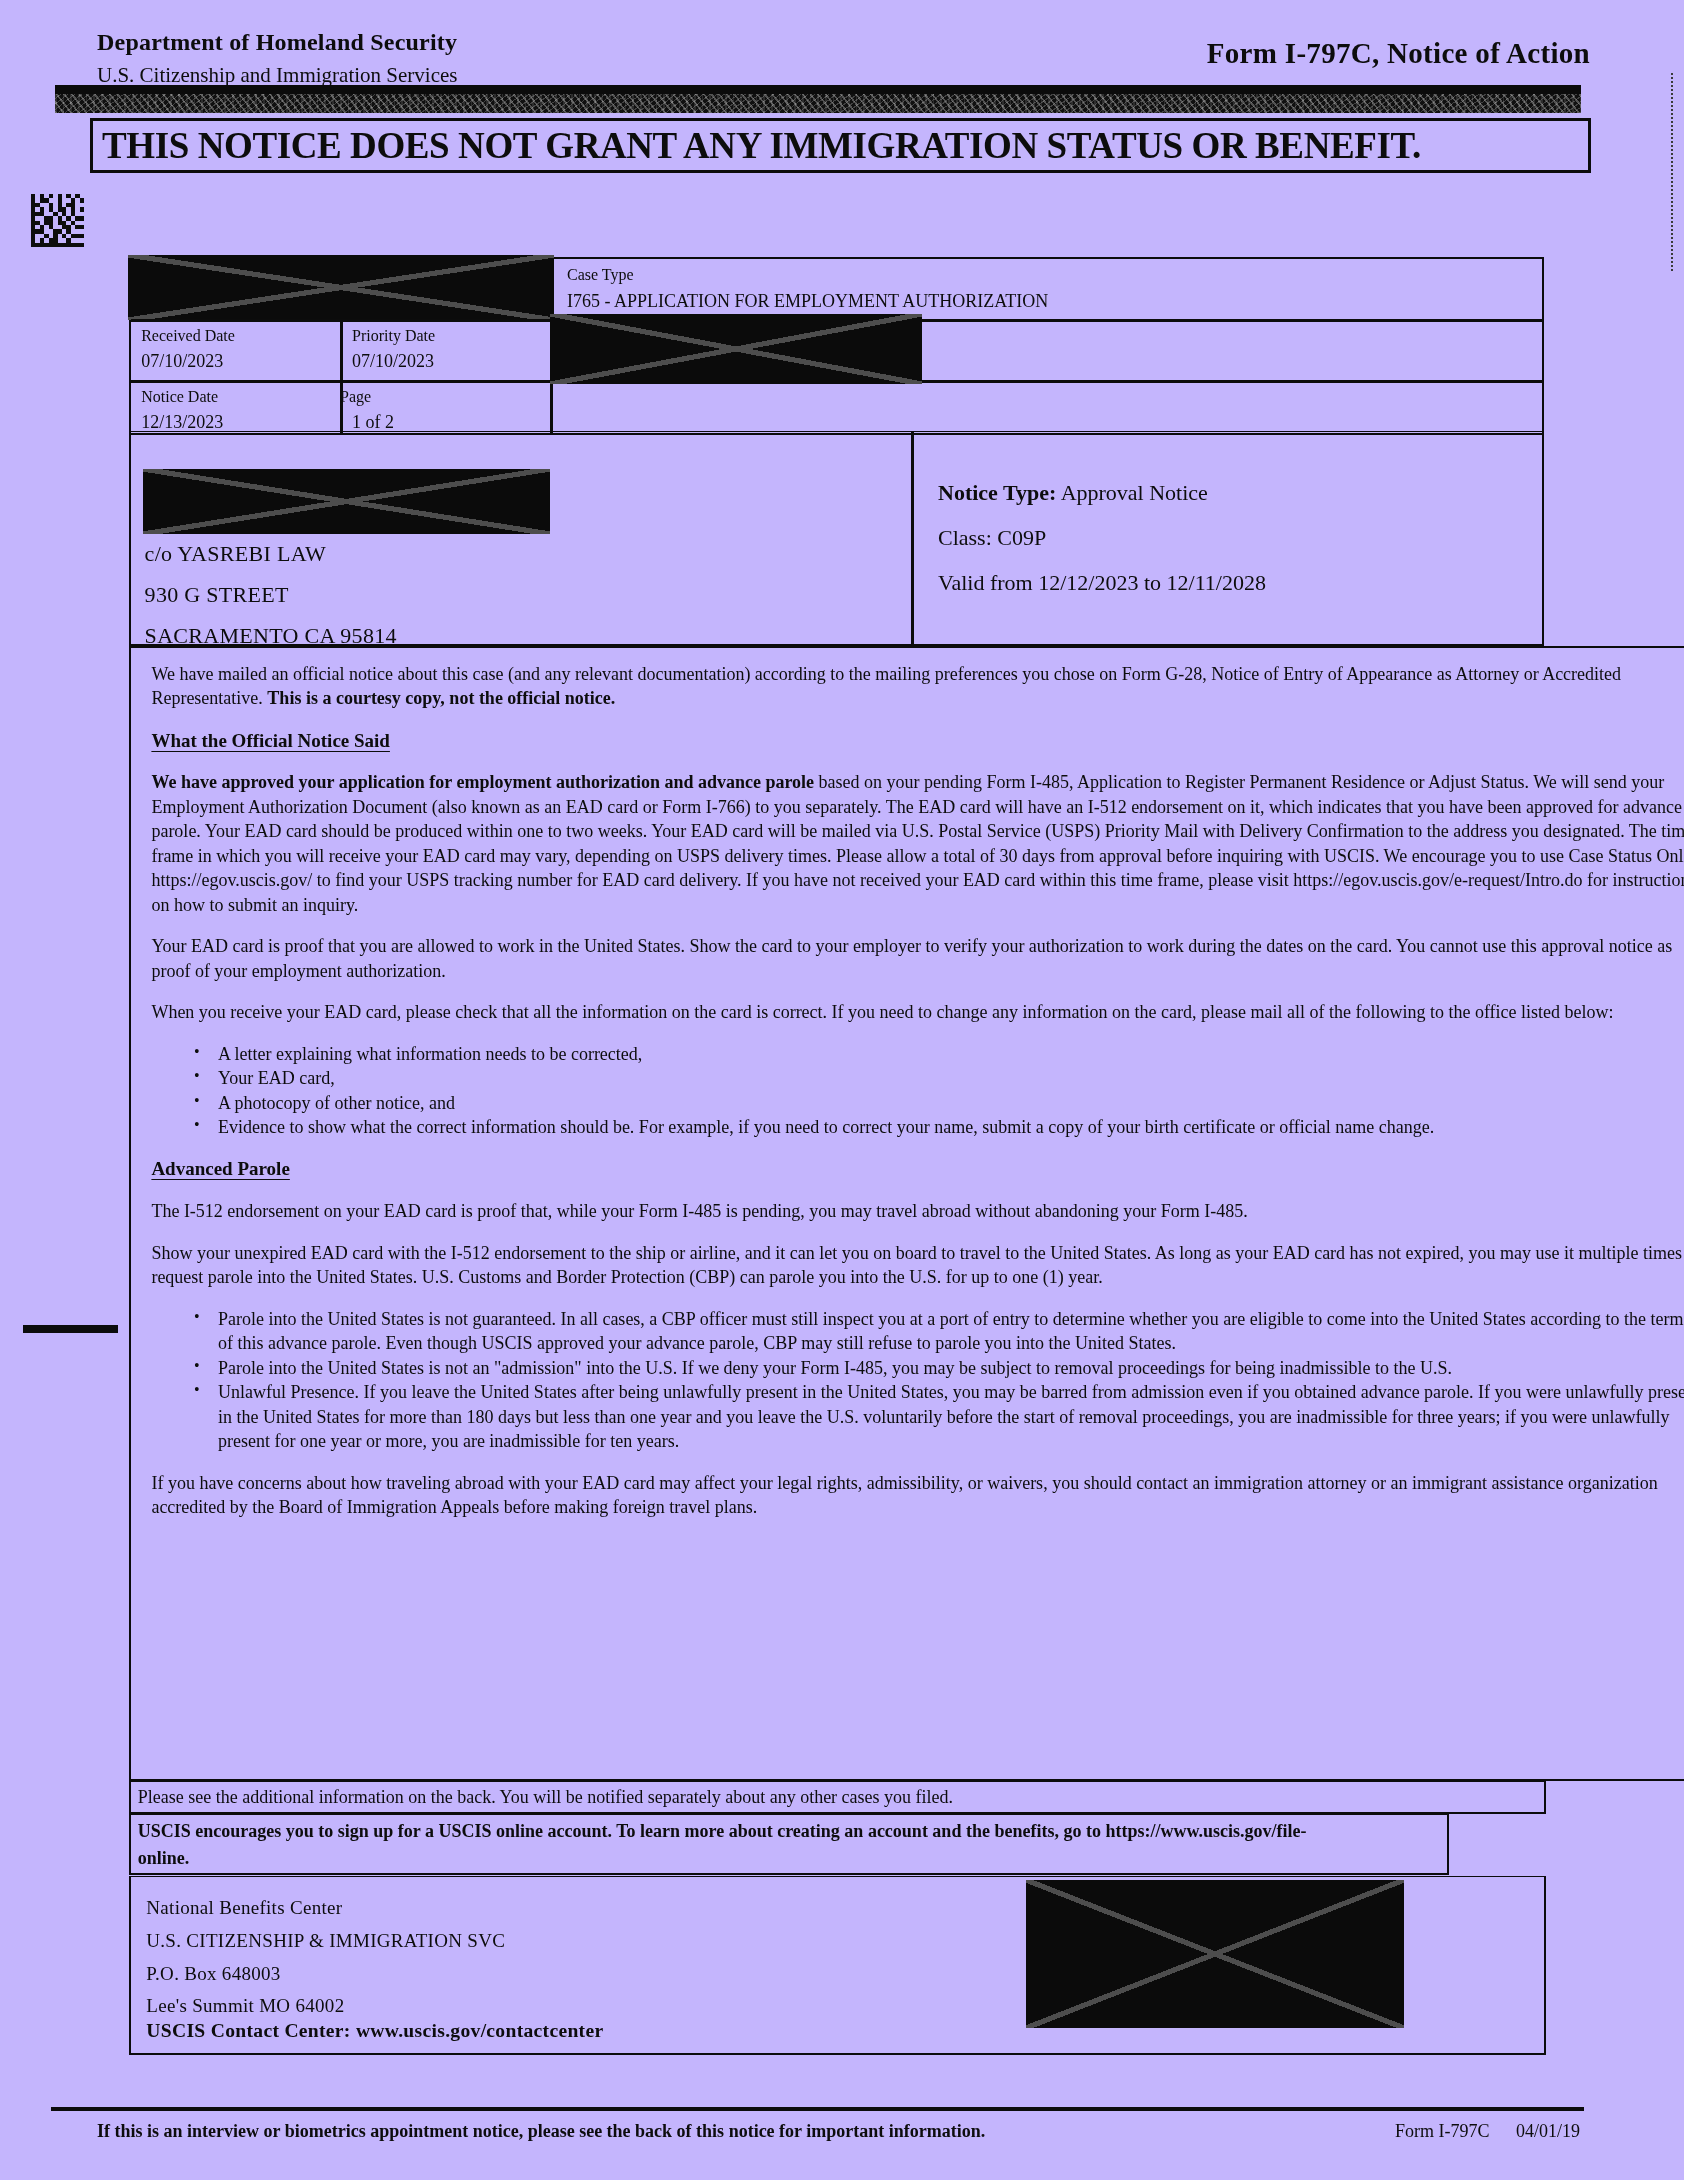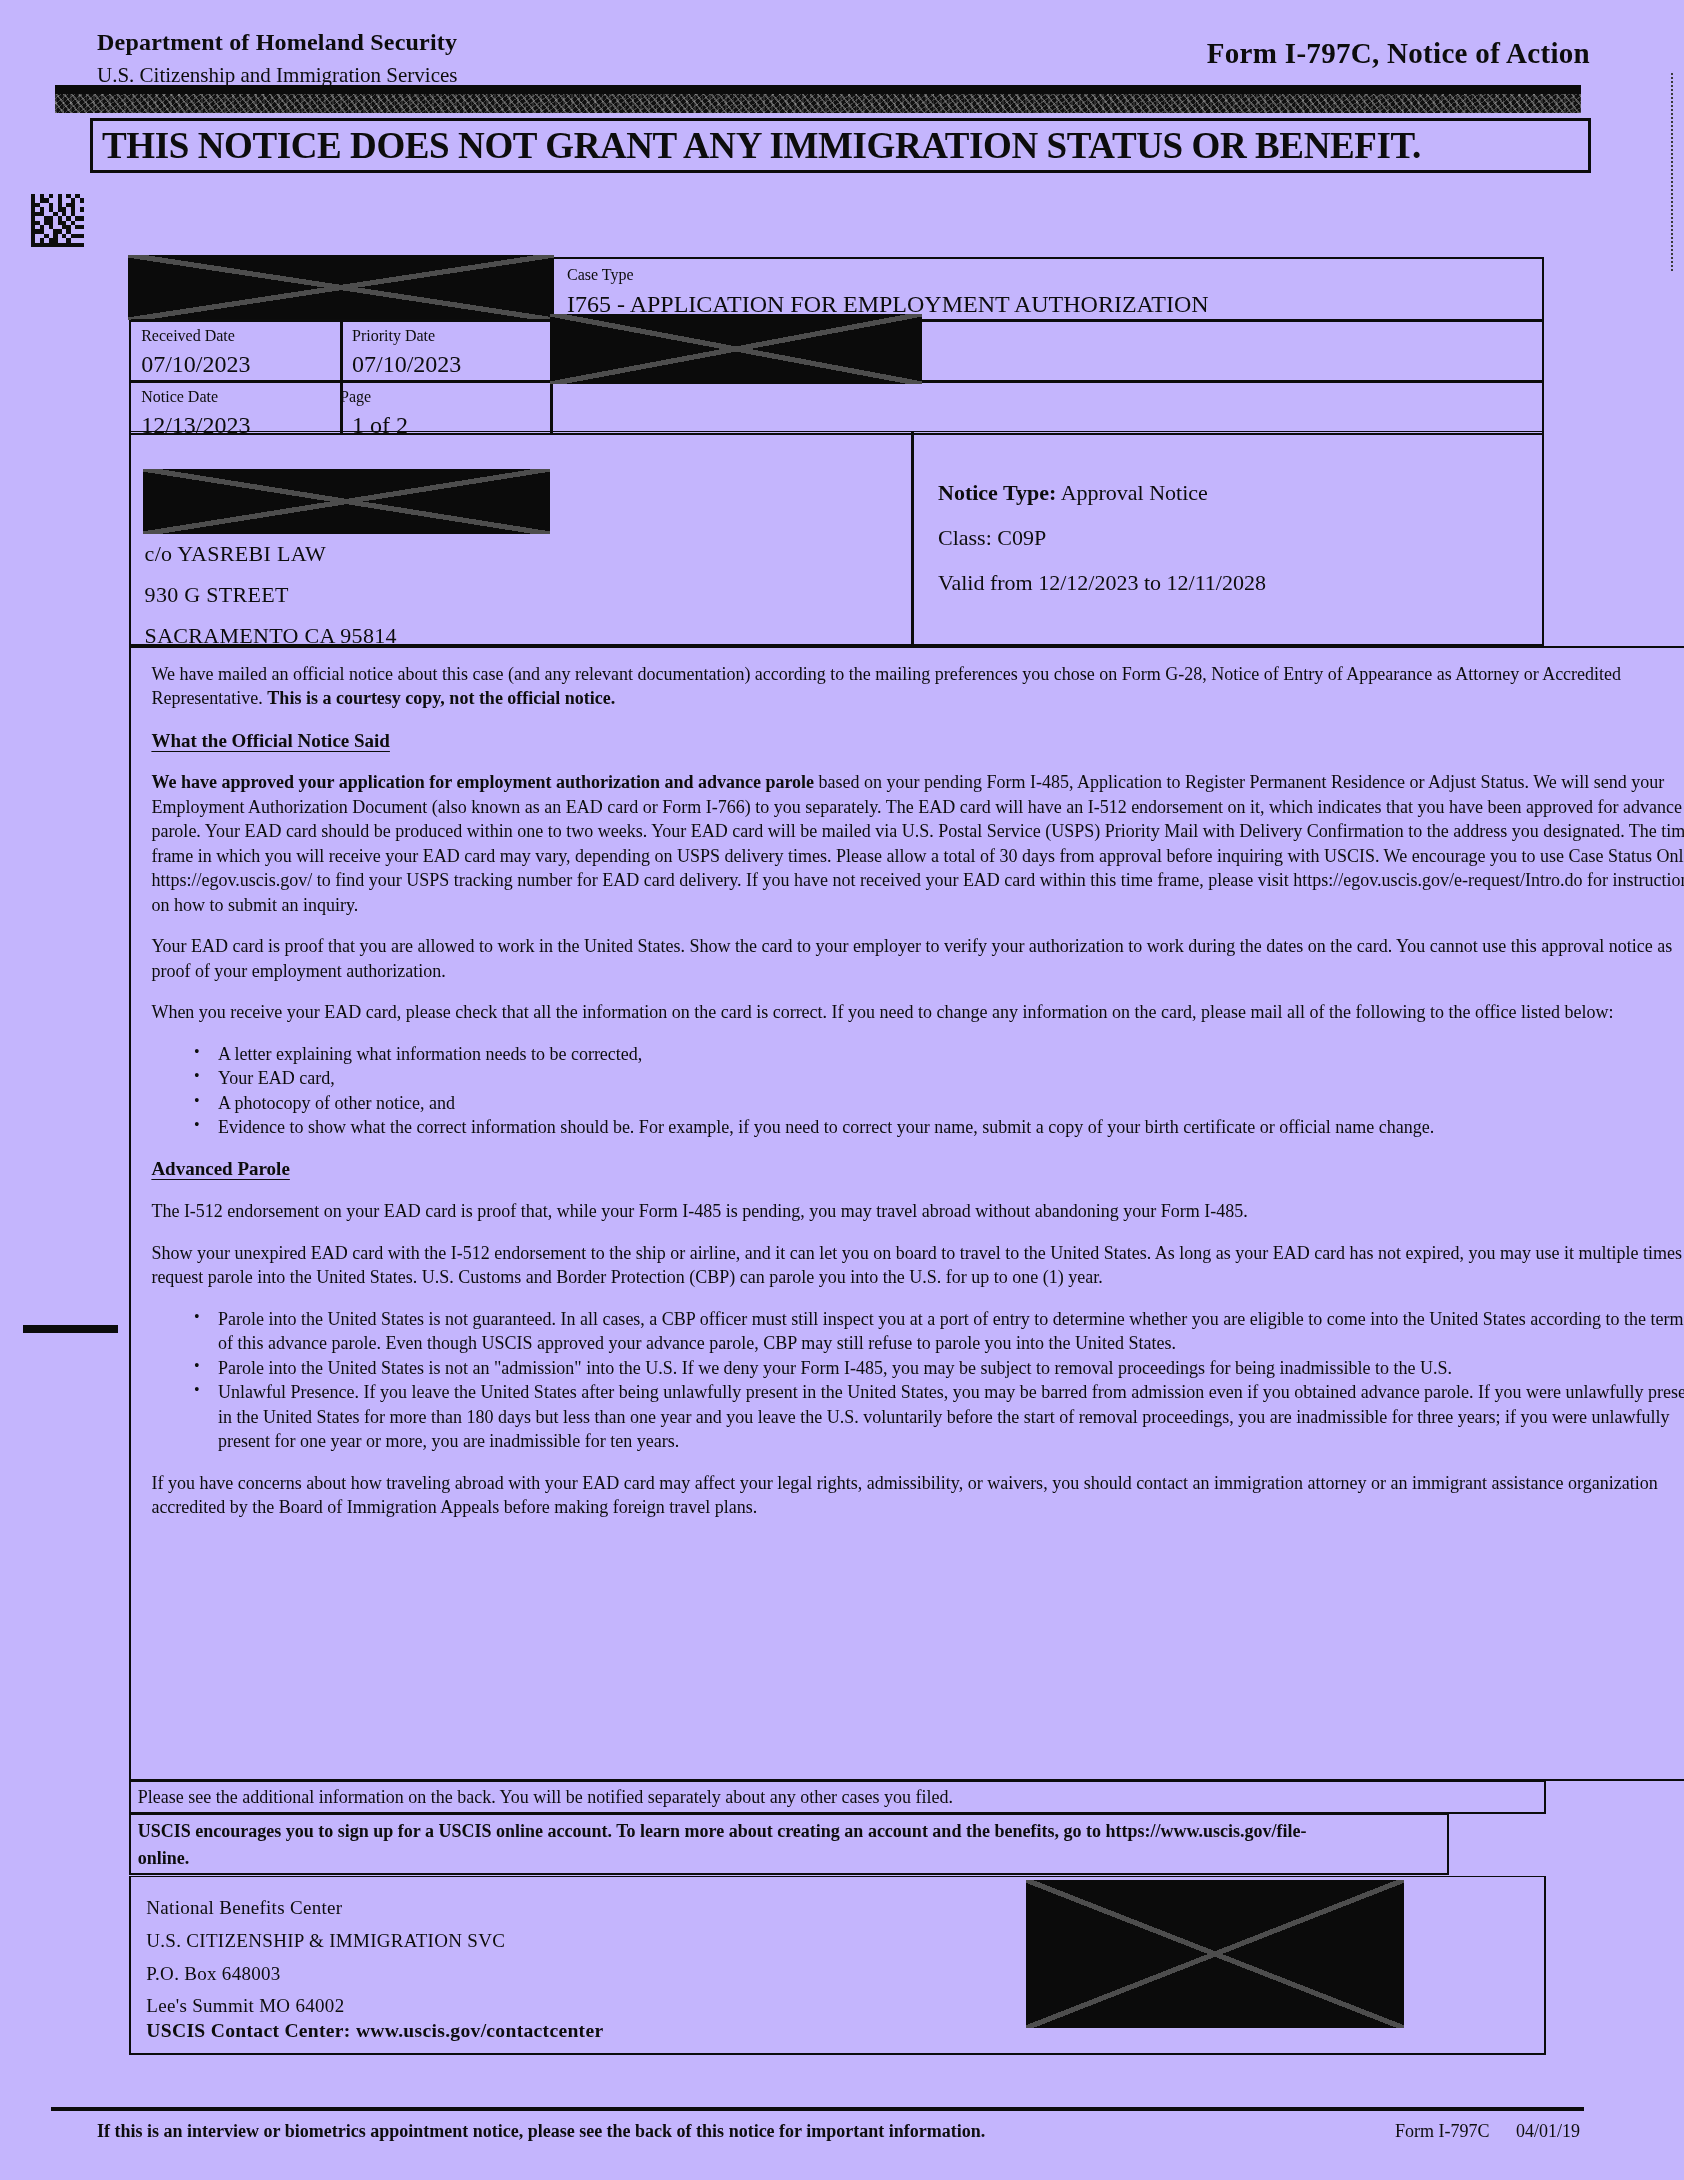--- a/index.html
+++ b/index.html
@@ -42,21 +42,21 @@
       linear-gradient(to top right, transparent calc(50% - 2.6px), #4d4d4d calc(50% - 2.6px), #4d4d4d calc(50% + 2.6px), transparent calc(50% + 2.6px)),
       linear-gradient(to bottom right, transparent calc(50% - 2.6px), #4d4d4d calc(50% - 2.6px), #4d4d4d calc(50% + 2.6px), transparent calc(50% + 2.6px)),
       #0b0b0b;
     position:absolute;
   }
   
   .case-table{position:absolute;left:129px;top:257px;width:1411px;height:174px;border:2.6px solid #0c0c0c;}
   .case-table .hline{position:absolute;left:0;right:0;height:2.6px;background:#0c0c0c;}
   .case-table .vline{position:absolute;width:2.6px;background:#0c0c0c;}
   .cell-label{font-size:16px;}
-  .cell-value{font-size:24px;}
+  .cell-value{font-size:18px;}
   .abs{position:absolute;}
   
   .address-section{position:absolute;left:129px;top:431px;width:1411px;height:212px;border:2.6px solid #0c0c0c;border-top-width:1.7px;}
   .address-section .divider{position:absolute;left:780px;top:0;bottom:0;width:2.6px;background:#0c0c0c;}
   .addr-line{font-size:22px;letter-spacing:0.3px;}
   .notice-info{position:absolute;left:807px;top:48px;font-size:22px;}
   .notice-info .row{margin-bottom:19px;}
   .bold{font-weight:bold;}
   
   .body-box{

